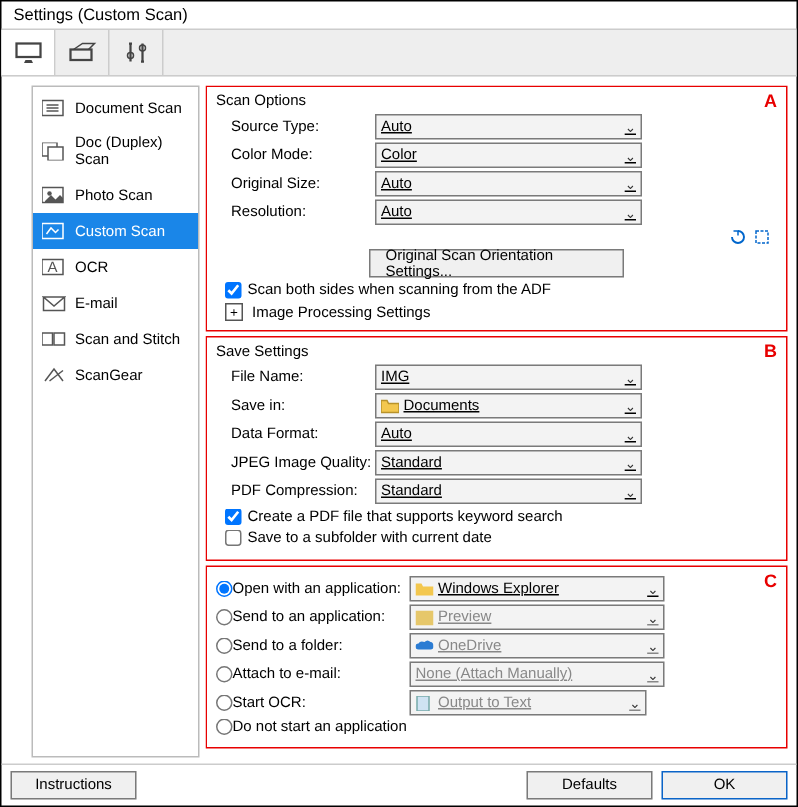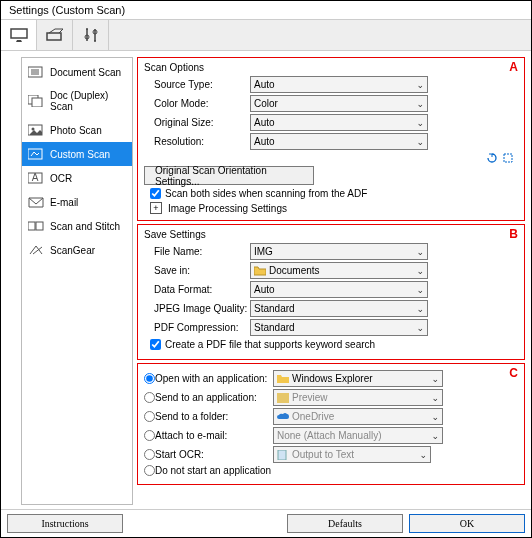--- a/index.html
+++ b/index.html
@@ -15,35 +15,35 @@
   .side-item.active { background: #0a84ff; background: #1a86e8; color: #fff; }
   .side-icon { width: 16px; height: 12px; flex: 0 0 16px; }
   .main { flex: 1; overflow-y: auto; padding-right: 2px; }
   .group { border: 1.5px solid #e80000; margin-bottom: 3px; padding: 4px 6px 6px 6px; position: relative; }
   .group-letter { position: absolute; top: 2px; right: 6px; color: #e80000; font-weight: bold; font-size: 12px; }
   .group-title { margin: 0 0 3px 0; }
   .row { display: flex; align-items: center; margin: 2px 0; }
   .row .label { width: 106px; padding-left: 10px; }
   .ctrl { flex: 1; }
   select, input[type=text], .fake-select { width: 178px; height: 17px; border: 1px solid #7a7a7a; background: #f3f3f3; padding: 0 3px; font-size: 10px; }
-  .fake-select { display: flex; align-items: center; justify-content: space-between; }
+  .fake-select { display: flex; align-items: center; justify-content: space-between; text-decoration: underline; }
   .fake-select .arrow { font-size: 9px; color: #333; }
   .fake-select .icon { width: 12px; height: 10px; margin-right: 3px; flex: 0 0 12px; }
   .btn { height: 19px; border: 1px solid #7a7a7a; background: #f0f0f0; display: inline-flex; align-items: center; justify-content: center; padding: 0 10px; cursor: default; }
   .btn.primary { border: 1.5px solid #0a64c8; }
   .check-row { display: flex; align-items: center; gap: 4px; margin: 3px 0 3px 6px; }
   .exp-row { display: flex; align-items: center; gap: 6px; margin: 3px 0 0 6px; }
   .exp-box { width: 12px; height: 12px; border: 1px solid #555; display: flex; align-items: center; justify-content: center; font-size: 9px; line-height: 1; }
   .radio-row { display: flex; align-items: center; margin: 2px 0; }
   .radio-row input { margin: 0 4px 0 8px; }
   .radio-row .rlabel { width: 118px; }
   .disabled { color: #888; }
   .bottom { display: flex; justify-content: space-between; padding: 4px 6px; border-top: 1px solid #ccc; }
   .bottom-right { display: flex; gap: 6px; margin-left: 44px; }
-  .bottom .btn { width: 116px; font-family: Liberation Serif, serif; }
+  .bottom .btn { width: 84px; }
   .small-icons { display: flex; gap: 4px; justify-content: flex-end; padding-right: 2px; margin-top: 2px; }
   svg { display: block; }
   input[type=checkbox], input[type=radio] { width: 11px; height: 11px; margin: 0; }
 </style>
 </head>
 <body>
 
 <div class="window">
   <div class="titlebar">Settings (Custom Scan)</div>
 
@@ -197,21 +197,21 @@
                 <path d="M5 2 L8 2 L8 5" fill="none" stroke="#0066cc"></path>
               </svg>
             </span>
           <span>
               <svg width="14" height="12">
                 <rect x="2" y="2" width="8" height="8" fill="none" stroke="#0066cc" stroke-dasharray="2 1"></rect>
               </svg>
             </span>
         </div>
 
-        <div style="display:flex;justify-content:flex-start;margin-top:2px;">
+        <div style="display:flex;justify-content:center;margin-top:2px;">
           <div class="btn" style="width:170px">Original Scan Orientation Settings...</div>
         </div>
 
         <div class="check-row">
           <input type="checkbox" checked="" style="">
           <span>Scan both sides when scanning from the ADF</span>
         </div>
         <div class="exp-row">
           <div class="exp-box">+</div>
           <span>Image Processing Settings</span>
@@ -269,20 +269,24 @@
               <div class="fake-select">
                 <span>Standard</span>
                 <span class="arrow">⌄</span>
               </div>
             </div>
         </div>
 
         <div class="check-row">
           <input type="checkbox" checked="" style="">
           <span>Create a PDF file that supports keyword search</span>
+        </div>
+        <div class="check-row">
+          <input type="checkbox" style="">
+          <span>Save to a subfolder with current date</span>
         </div>
       </div>
 
       <div class="group">
         <div class="group-letter">C</div>
 
         <div class="radio-row">
           <input type="radio" name="app" checked="" style="">
           <div class="rlabel">Open with an application:</div>
           <div class="fake-select" style="width:170px">

